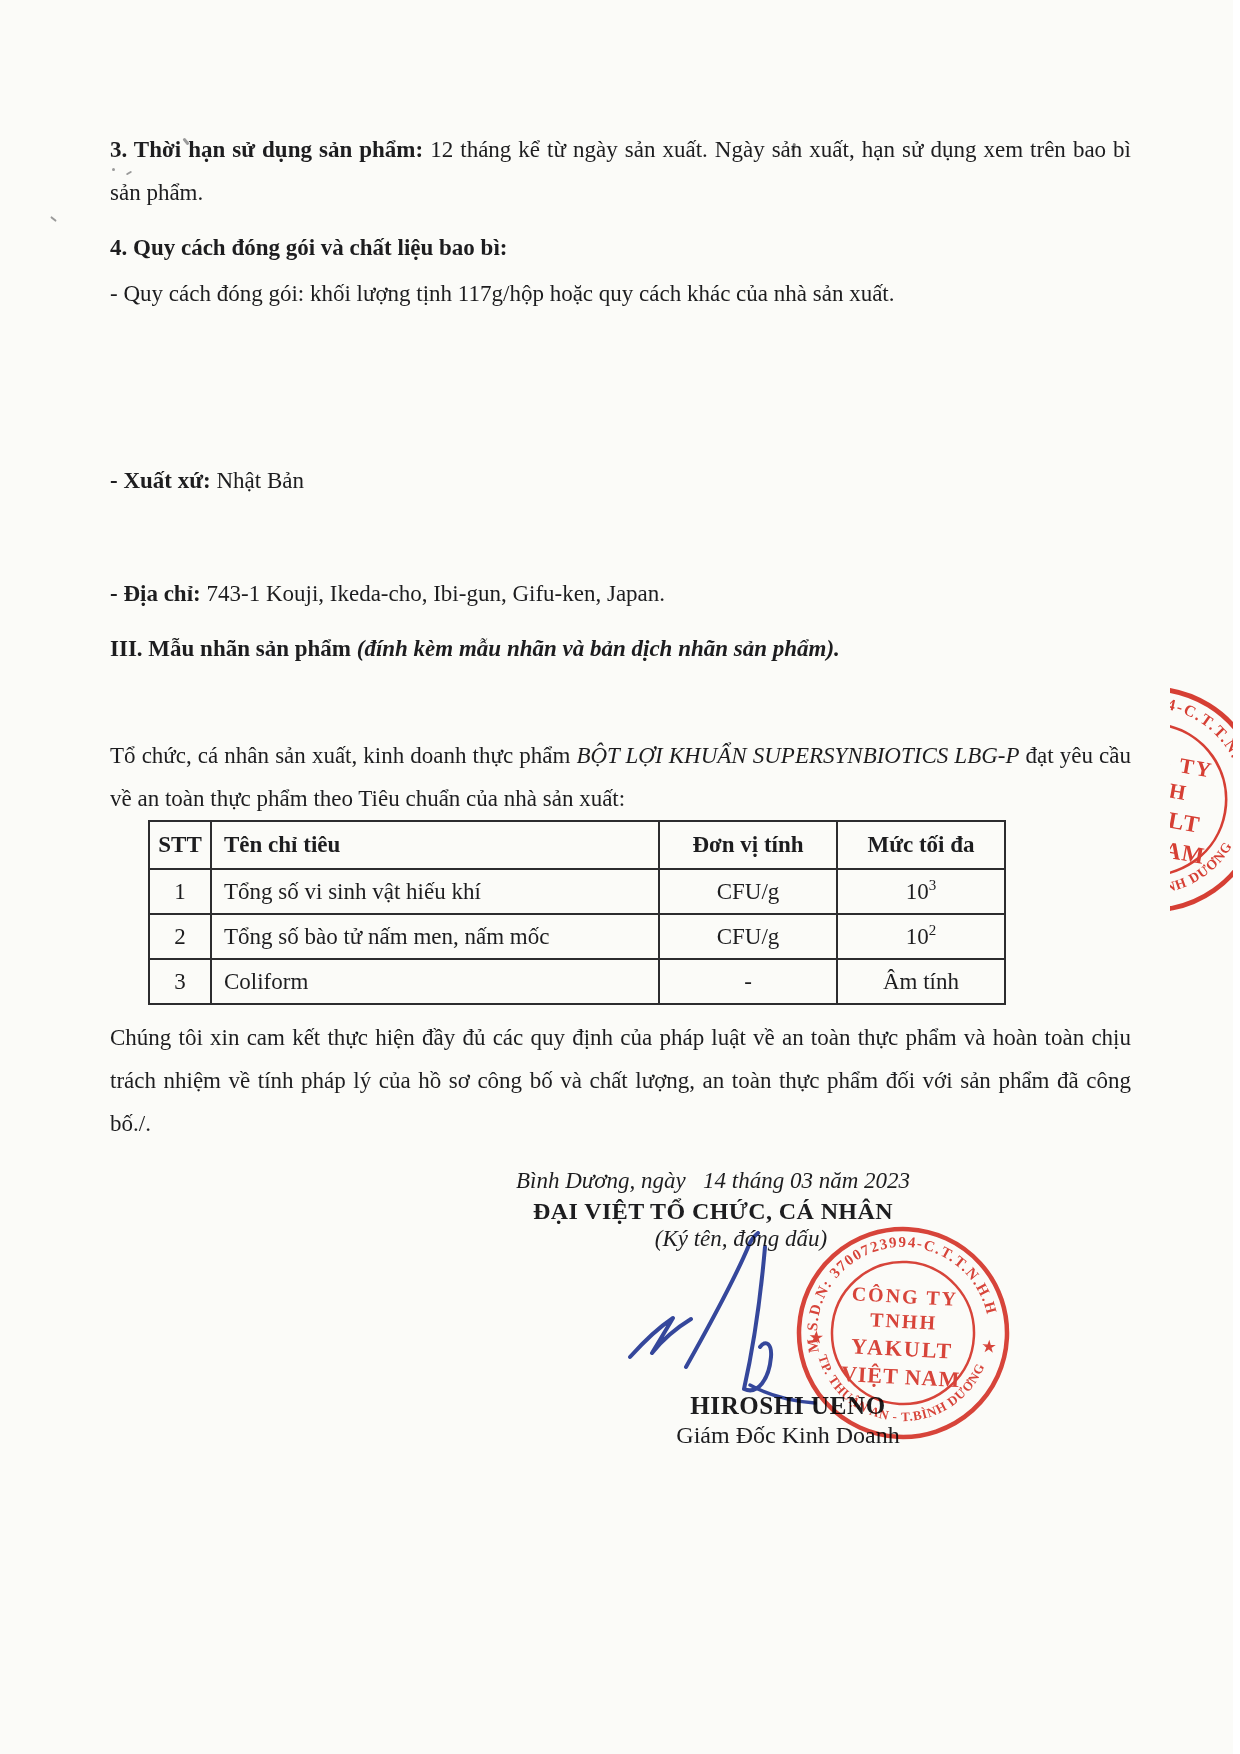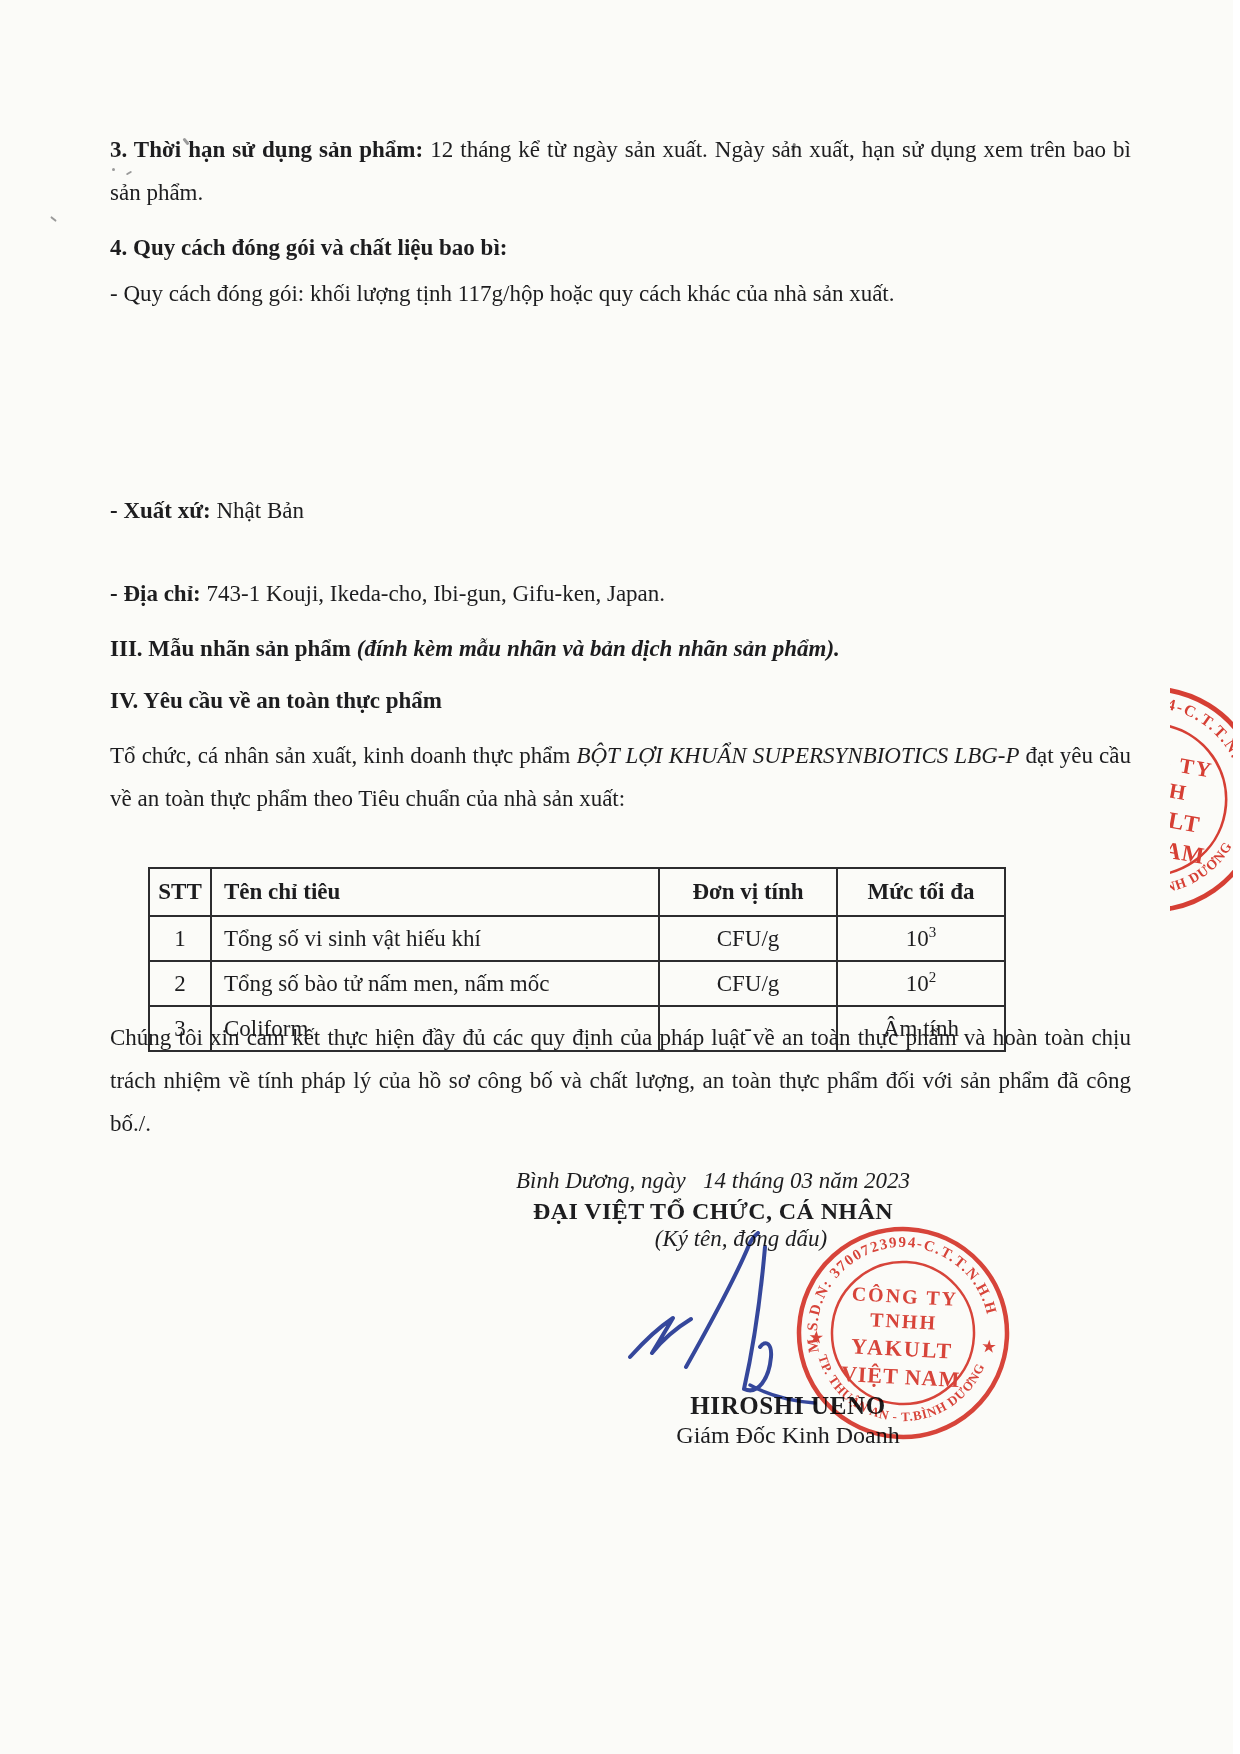--- a/index.html
+++ b/index.html
@@ -13,30 +13,30 @@
     position:absolute; left:110px; width:1021px;
     font-size:23px; line-height:43px; text-align:justify; margin:0;
   }
   .h { font-weight:bold; }
   .bi { font-weight:bold; font-style:italic; }
   #p3   { top:128px; }
   #h4   { top:226px; }
   #p4a  { top:272px; }
   #p4b  { top:316px; }
   #h5   { top:417px; }
-  #po   { top:489px; }
+  #po   { top:459px; }
   #pm   { top:519px; }
   #pa   { top:572px; }
   #hiii { top:627px; }
   #hiv  { top:679px; }
   #piv  { top:734px; }
   #commit { top:1016px; }
 
   table.spec {
-    position:absolute; left:148px; top:867px;
+    position:absolute; left:148px; top:820px;
     border-collapse:collapse; table-layout:fixed; width:856px;
     font-size:23px;
   }
   table.spec th, table.spec td {
     border:2px solid #2c2c2e; padding:0 4px; background:transparent;
   }
   table.spec th { font-weight:bold; height:46px; }
   table.spec td { height:43px; }
   .c { text-align:center; }
   .l { text-align:left; padding-left:12px !important; }
@@ -83,21 +83,20 @@
   <p class="txt" id="p3"><b>3. Thời hạn sử dụng sản phẩm:</b> <span>12 tháng kể từ ngày sản xuất. Ngày sản xuất, hạn sử dụng xem trên bao bì sản phẩm.</span></p>
 
   <p class="txt h" id="h4">4. Quy cách đóng gói và chất liệu bao bì:</p>
   <p class="txt" id="p4a">- Quy cách đóng gói: khối lượng tịnh 117g/hộp hoặc quy cách khác của nhà sản xuất.</p>
 
   <p class="txt" id="po"><b>- Xuất xứ:</b> <span>Nhật Bản</span></p>
   <p class="txt" id="pa"><b>- Địa chỉ:</b> <span>743-1 Kouji, Ikeda-cho, Ibi-gun, Gifu-ken, Japan.</span></p>
 
   <p class="txt" id="hiii"><b>III. Mẫu nhãn sản phẩm</b> <span class="bi">(đính kèm mẫu nhãn và bản dịch nhãn sản phẩm).</span></p>
 
-  <p class="txt h" id="hiv">IV. Yêu cầu về an toàn thực phẩm</p>
   <p class="txt" id="piv"><span>Tổ chức, cá nhân sản xuất, kinh doanh thực phẩm </span><i>BỘT LỢI KHUẨN SUPERSYNBIOTICS LBG-P</i><span> đạt yêu cầu về an toàn thực phẩm theo Tiêu chuẩn của nhà sản xuất:</span></p>
 
   <table class="spec">
     <colgroup>
       <col style="width:62px">
         <col style="width:448px">
         <col style="width:178px">
         <col style="width:168px">
     </colgroup>
     <tbody>

